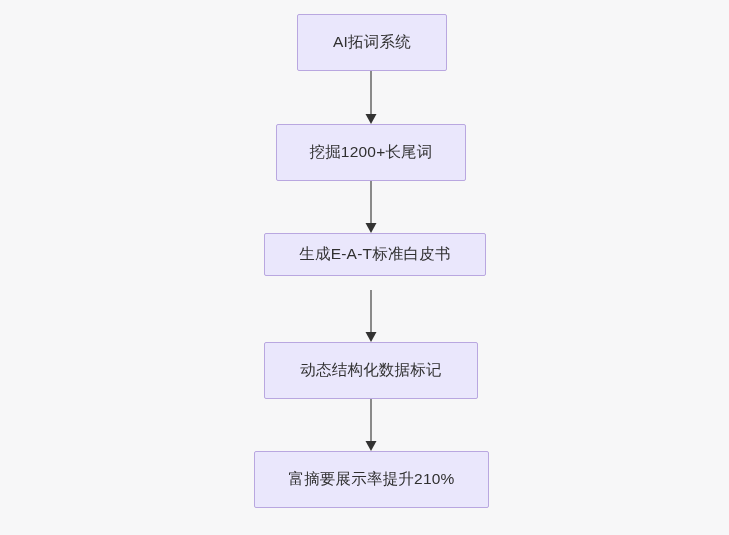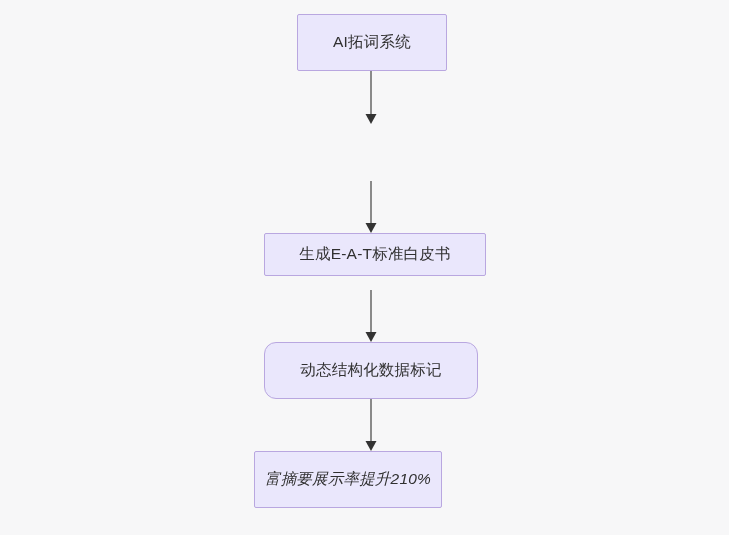--- a/index.html
+++ b/index.html
@@ -77,26 +77,29 @@
 
   <svg class="flow-edge" style="left:361px; top:399px; width:20px; height:52px;" viewBox="0 0 20 52">
     <line class="edge-line" x1="10" y1="0" x2="10" y2="44"></line>
     <polygon class="edge-arrowhead" points="4.5,42 15.5,42 10,52"></polygon>
   </svg>
 
   <div class="flow-node" style="left:297px; top:14px; width:150px; height:57px;">
     <span class="flow-node-label">AI拓词系统</span>
   </div>
 
+  <div class="flow-node" style="left:276px; top:124px; width:190px; height:57px;">
+    <span class="flow-node-label">挖掘1200+长尾词</span>
+  </div>
 
   <div class="flow-node" style="left:264px; top:233px; width:222px; height:43px;">
     <span class="flow-node-label">生成E-A-T标准白皮书</span>
   </div>
 
-  <div class="flow-node" style="left:264px; top:342px; width:214px; height:57px;border-radius:12px;">
+  <div class="flow-node" style="left:264px; top:342px; width:214px; height:57px;">
     <span class="flow-node-label">动态结构化数据标记</span>
   </div>
 
-  <div class="flow-node" style="left:254px; top:451px; width:188px; height:57px;font-style:italic;">
+  <div class="flow-node" style="left:254px; top:451px; width:235px; height:57px;">
     <span class="flow-node-label">富摘要展示率提升210%</span>
   </div>
 
 </div>
 
 </body></html>

